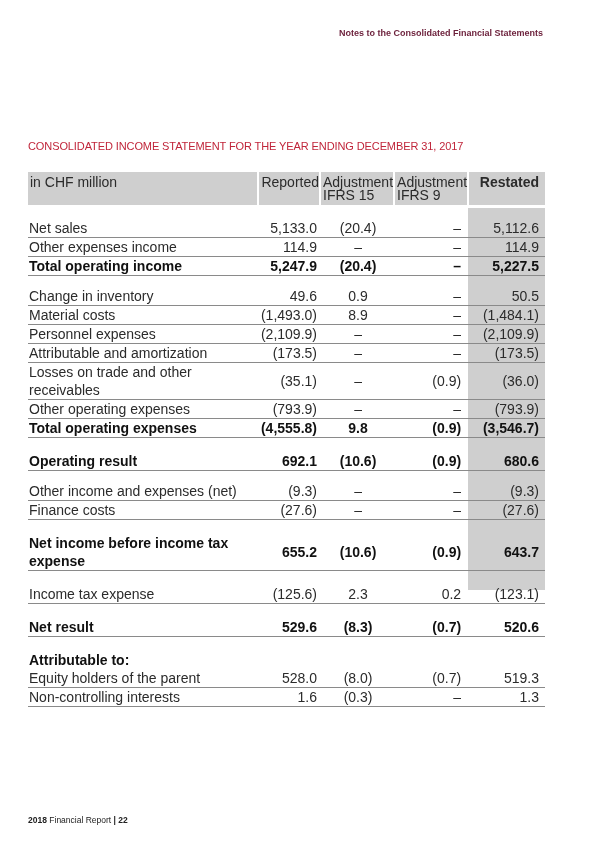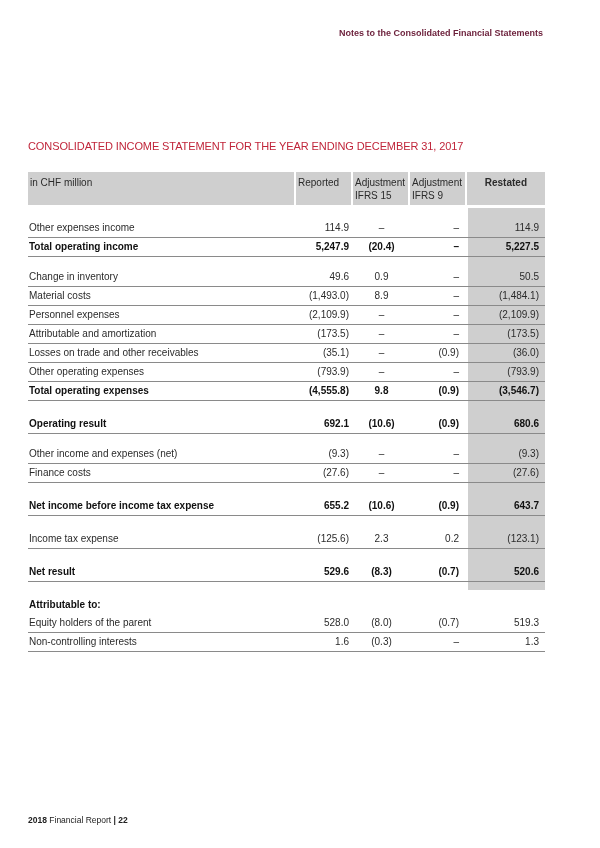--- a/index.html
+++ b/index.html
@@ -1,22 +1,22 @@
 <!DOCTYPE html>
 <html><head>
 <meta charset="utf-8">
 <style>
   html, body { margin:0; padding:0; }
   body { width:600px; height:848px; background:#ffffff; position:relative; font-family:"Liberation Sans", sans-serif; color:#2b2b2b; overflow:hidden; }
   .running-head { position:absolute; top:28px; right:57px; font-size:9px; font-weight:bold; color:#6b1f3a; }
   .title { position:absolute; left:28px; top:130px; width:520px; font-size:11px; line-height:19px; color:#c0253a; font-weight:normal; letter-spacing:-0.1px; }
   .restated-shade { position:absolute; left:468px; top:208px; width:77px; height:382px; background:#cfcfcf; }
-  table { position:absolute; left:28px; top:172px; width:517px; border-collapse:separate; border-spacing:0; font-size:10px; }
+  table { position:absolute; left:28px; top:172px; width:517px; border-collapse:separate; border-spacing:0; font-size:14px; }
   th { background:#cfcfcf; font-weight:normal; text-align:left; vertical-align:top; padding:4px 0 3px 2px; line-height:13px; height:24px; border-right:2px solid #fff; box-sizing:border-box; }
-  th.last { border-right:none; text-align:right; padding-right:18px; font-weight:bold; }
+  th.last { border-right:none; text-align:right; padding-right:6px; font-weight:bold; }
   td { height:18px; line-height:18px; padding:0; border-bottom:1px solid #8a8a8a; box-sizing:border-box; }
   td.num { text-align:right; padding-right:4px; }
   td.c15 { text-align:center; }
   td.c9 { text-align:right; padding-right:8px; }
   td.rest { text-align:right; padding-right:6px; }
   td.lbl { padding-left:1px; }
   tr.bold td { font-weight:bold; color:#111; }
   tr.spacer td { border-bottom:none; height:11px; }
   tr.spacer-lg td { border-bottom:none; height:14px; }
   tr.nob td { border-bottom:none; }
@@ -47,20 +47,27 @@
       <th><span>Adjustment</span><br><span>IFRS 15</span></th>
       <th><span>Adjustment</span><br><span>IFRS 9</span></th>
       <th class="last">Restated</th>
     </tr>
   </thead>
   <tbody id="tbody">
       <tr class="spacer-lg">
         <td colspan="5"></td>
       </tr>
       <tr class="">
+        <td class="lbl">Net sales</td>
+        <td class="num">5,133.0</td>
+        <td class="c15">(20.4)</td>
+        <td class="c9">–</td>
+        <td class="rest">5,112.6</td>
+      </tr>
+      <tr class="">
         <td class="lbl">Other expenses income</td>
         <td class="num">114.9</td>
         <td class="c15">–</td>
         <td class="c9">–</td>
         <td class="rest">114.9</td>
       </tr>
       <tr class="bold">
         <td class="lbl">Total operating income</td>
         <td class="num">5,247.9</td>
         <td class="c15">(20.4)</td>

